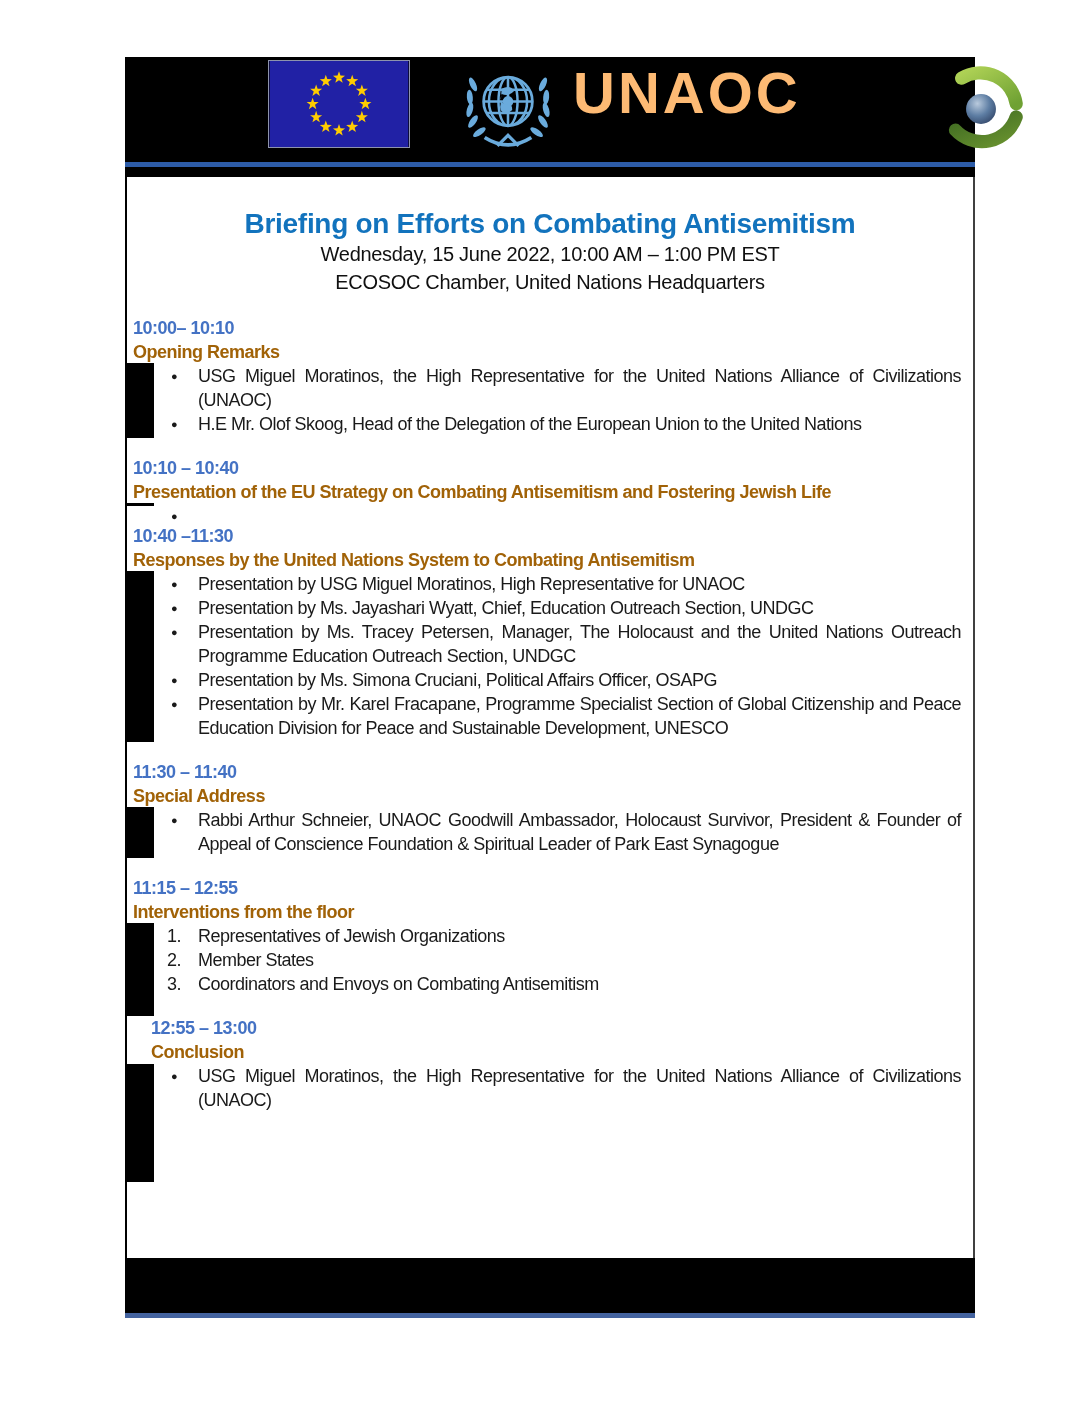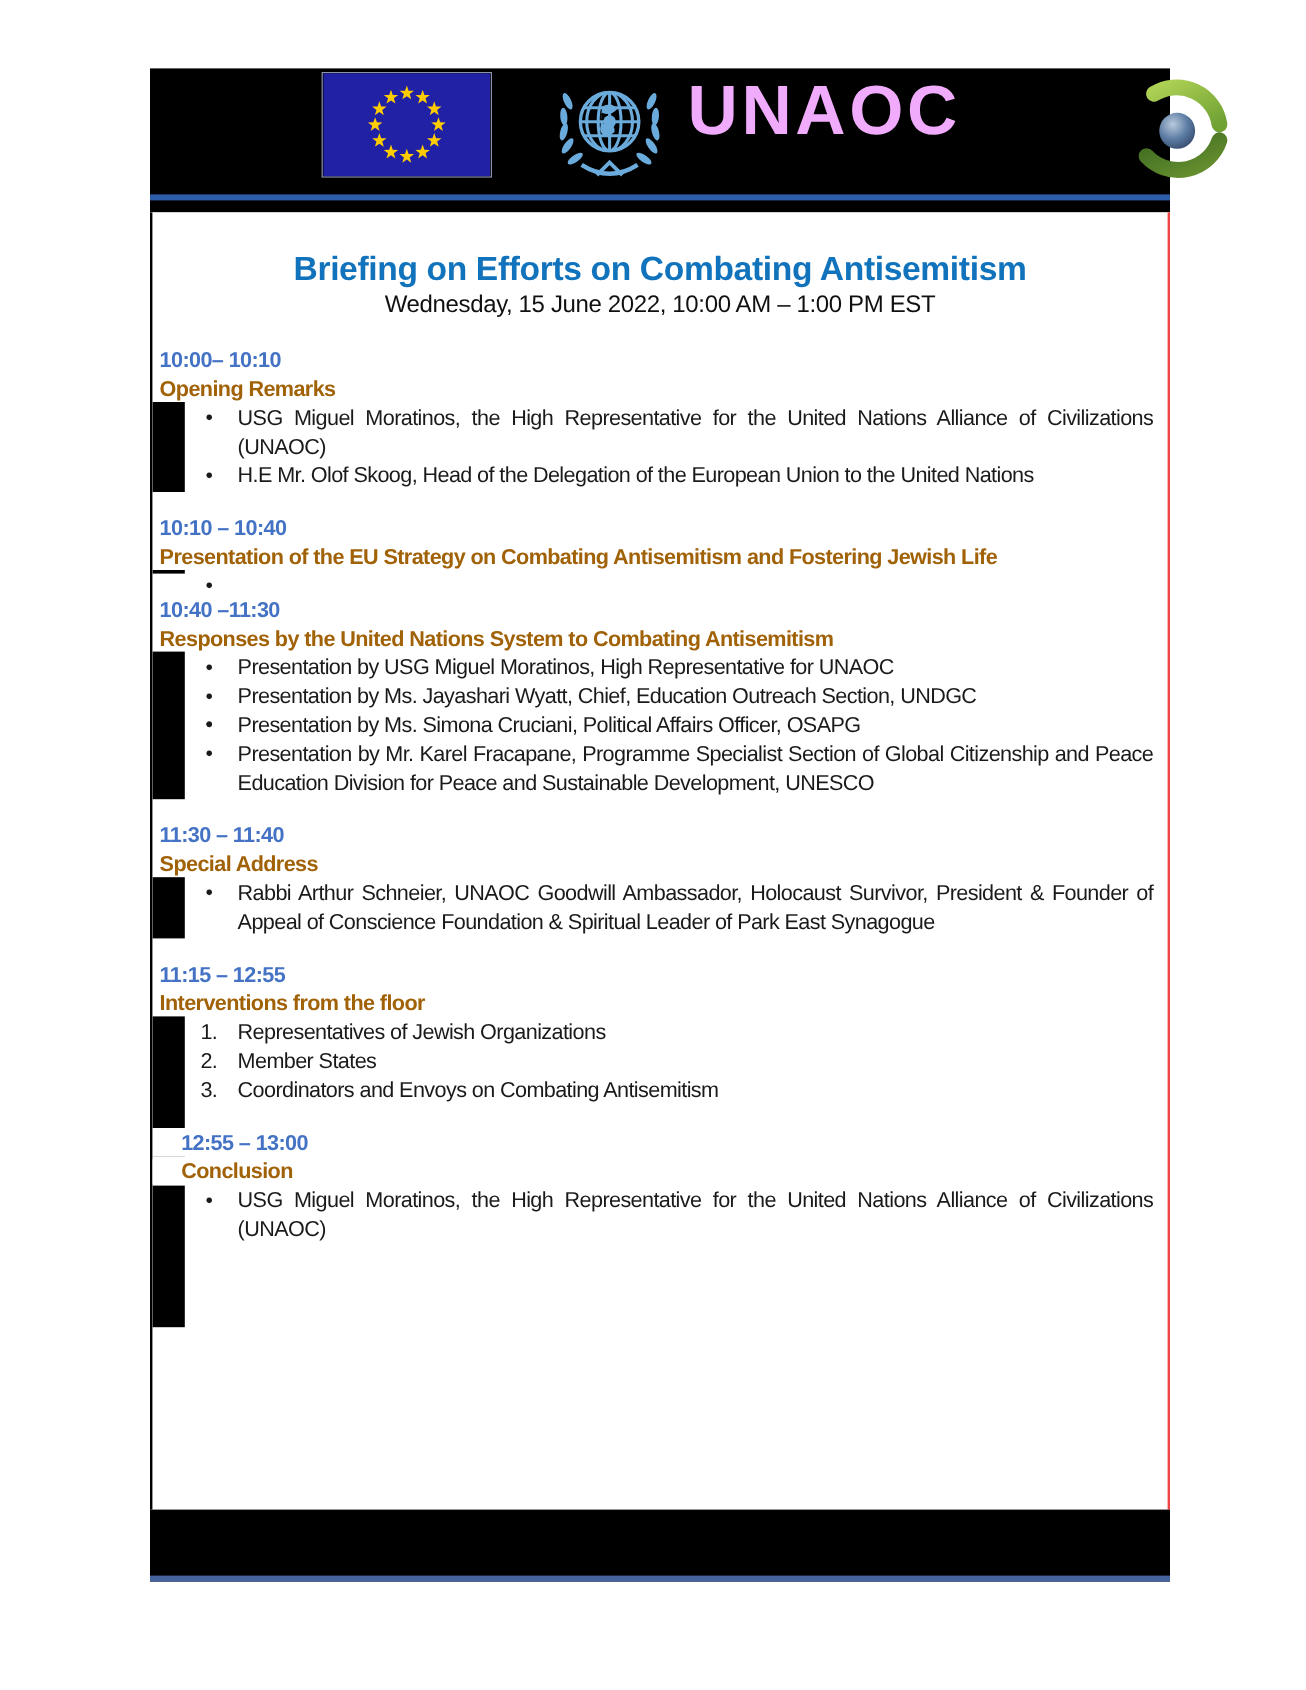--- a/index.html
+++ b/index.html
@@ -12,33 +12,33 @@
 
   
   .top-banner { position:absolute; left:125px; top:57px; width:850px; height:120px; background:#000; }
   .banner-line { position:absolute; left:0; right:0; bottom:10px; height:5px; background:#2d5ca8; }
   .eu-flag { position:absolute; left:143px; top:3px; width:142px; height:88px; border:1px solid #8d93ad; }
   .eu-flag svg { display:block; width:100%; height:100%; }
   .un-emblem { position:absolute; left:330px; top:2px; width:106px; height:106px; }
   .un-emblem svg { display:block; width:100%; height:100%; }
   .unaoc-word {
     position:absolute; left:448px; top:2px;
-    font-size:58px; font-weight:bold; color:#f0abfc; letter-spacing:3px; white-space:nowrap;
+    font-size:58px; font-weight:bold; color:#fdba74; letter-spacing:3px; white-space:nowrap;
   }
   .unaoc-sub {
     position:absolute; left:451px; top:121px;
     font-size:18px; font-weight:bold; color:#43484d; letter-spacing:0.2px; white-space:nowrap;
   }
   .swirl { position:absolute; left:812px; top:8px; width:88px; height:88px; }
   .swirl svg { display:block; width:100%; height:100%; }
 
   
   .content {
     position:absolute; left:125px; top:177px; width:850px; height:1081px;
-    background:#fff; border-left:2px solid #000; border-right:2px solid #ef4444;
+    background:#fff; border-left:2px solid #000; border-right:2px solid #404040;
     overflow:hidden;
   }
   .doc-title {
     margin-top:31px; text-align:center;
     font-size:28px; font-weight:bold; color:#1273bd; letter-spacing:-0.3px;
   }
   .doc-subtitle {
     text-align:center;
     font-size:20px; font-weight:normal; line-height:28px; color:#101010; letter-spacing:-0.3px;
   }
@@ -163,20 +163,21 @@
     </svg>
   </div>
 
   <div class="banner-line"></div>
 </header>
 
 <main class="content">
   <h1 class="doc-title">Briefing on Efforts on Combating Antisemitism</h1>
   <div class="doc-subtitle">
     <div>Wednesday, 15 June 2022, 10:00 AM – 1:00 PM EST</div>
+    <div>ECOSOC Chamber, United Nations Headquarters</div>
   </div>
   <div>
       <section class="section">
         <div class="time-range">10:00– 10:10</div>
         <div class="sec-title">Opening Remarks</div>
         <ul class="agenda-list">
           <li><span class="marker">●</span><span class="li-text">USG Miguel Moratinos, the High Representative for the United Nations Alliance of Civilizations (UNAOC)</span></li>
           <li><span class="marker">●</span><span class="li-text">H.E Mr. Olof Skoog, Head of the Delegation of the European Union to the United Nations</span></li>
         </ul>
       </section>
@@ -186,21 +187,21 @@
         <ul class="agenda-list">
           <li><span class="marker">●</span></li>
         </ul>
       </section>
       <section class="section">
         <div class="time-range">10:40 –11:30</div>
         <div class="sec-title">Responses by the United Nations System to Combating Antisemitism</div>
         <ul class="agenda-list">
           <li><span class="marker">●</span><span class="li-text">Presentation by USG Miguel Moratinos, High Representative for UNAOC</span></li>
           <li><span class="marker">●</span><span class="li-text">Presentation by Ms. Jayashari Wyatt, Chief, Education Outreach Section, UNDGC</span></li>
-          <li><span class="marker">●</span></li>
+          <li><span class="marker">●</span><span class="li-text">Presentation by Ms. Tracey Petersen, Manager, The Holocaust and the United Nations Outreach Programme Education Outreach Section, UNDGC</span></li>
           <li><span class="marker">●</span><span class="li-text">Presentation by Ms. Simona Cruciani, Political Affairs Officer, OSAPG</span></li>
           <li><span class="marker">●</span><span class="li-text">Presentation by Mr. Karel Fracapane, Programme Specialist Section of Global Citizenship and Peace Education Division for Peace and Sustainable Development, UNESCO</span></li>
         </ul>
       </section>
       <section class="section">
         <div class="time-range">11:30 – 11:40</div>
         <div class="sec-title">Special Address</div>
         <ul class="agenda-list">
           <li><span class="marker">●</span><span class="li-text">Rabbi Arthur Schneier, UNAOC Goodwill Ambassador, Holocaust Survivor, President &amp; Founder of Appeal of Conscience Foundation &amp; Spiritual Leader of Park East Synagogue</span></li>
         </ul>

